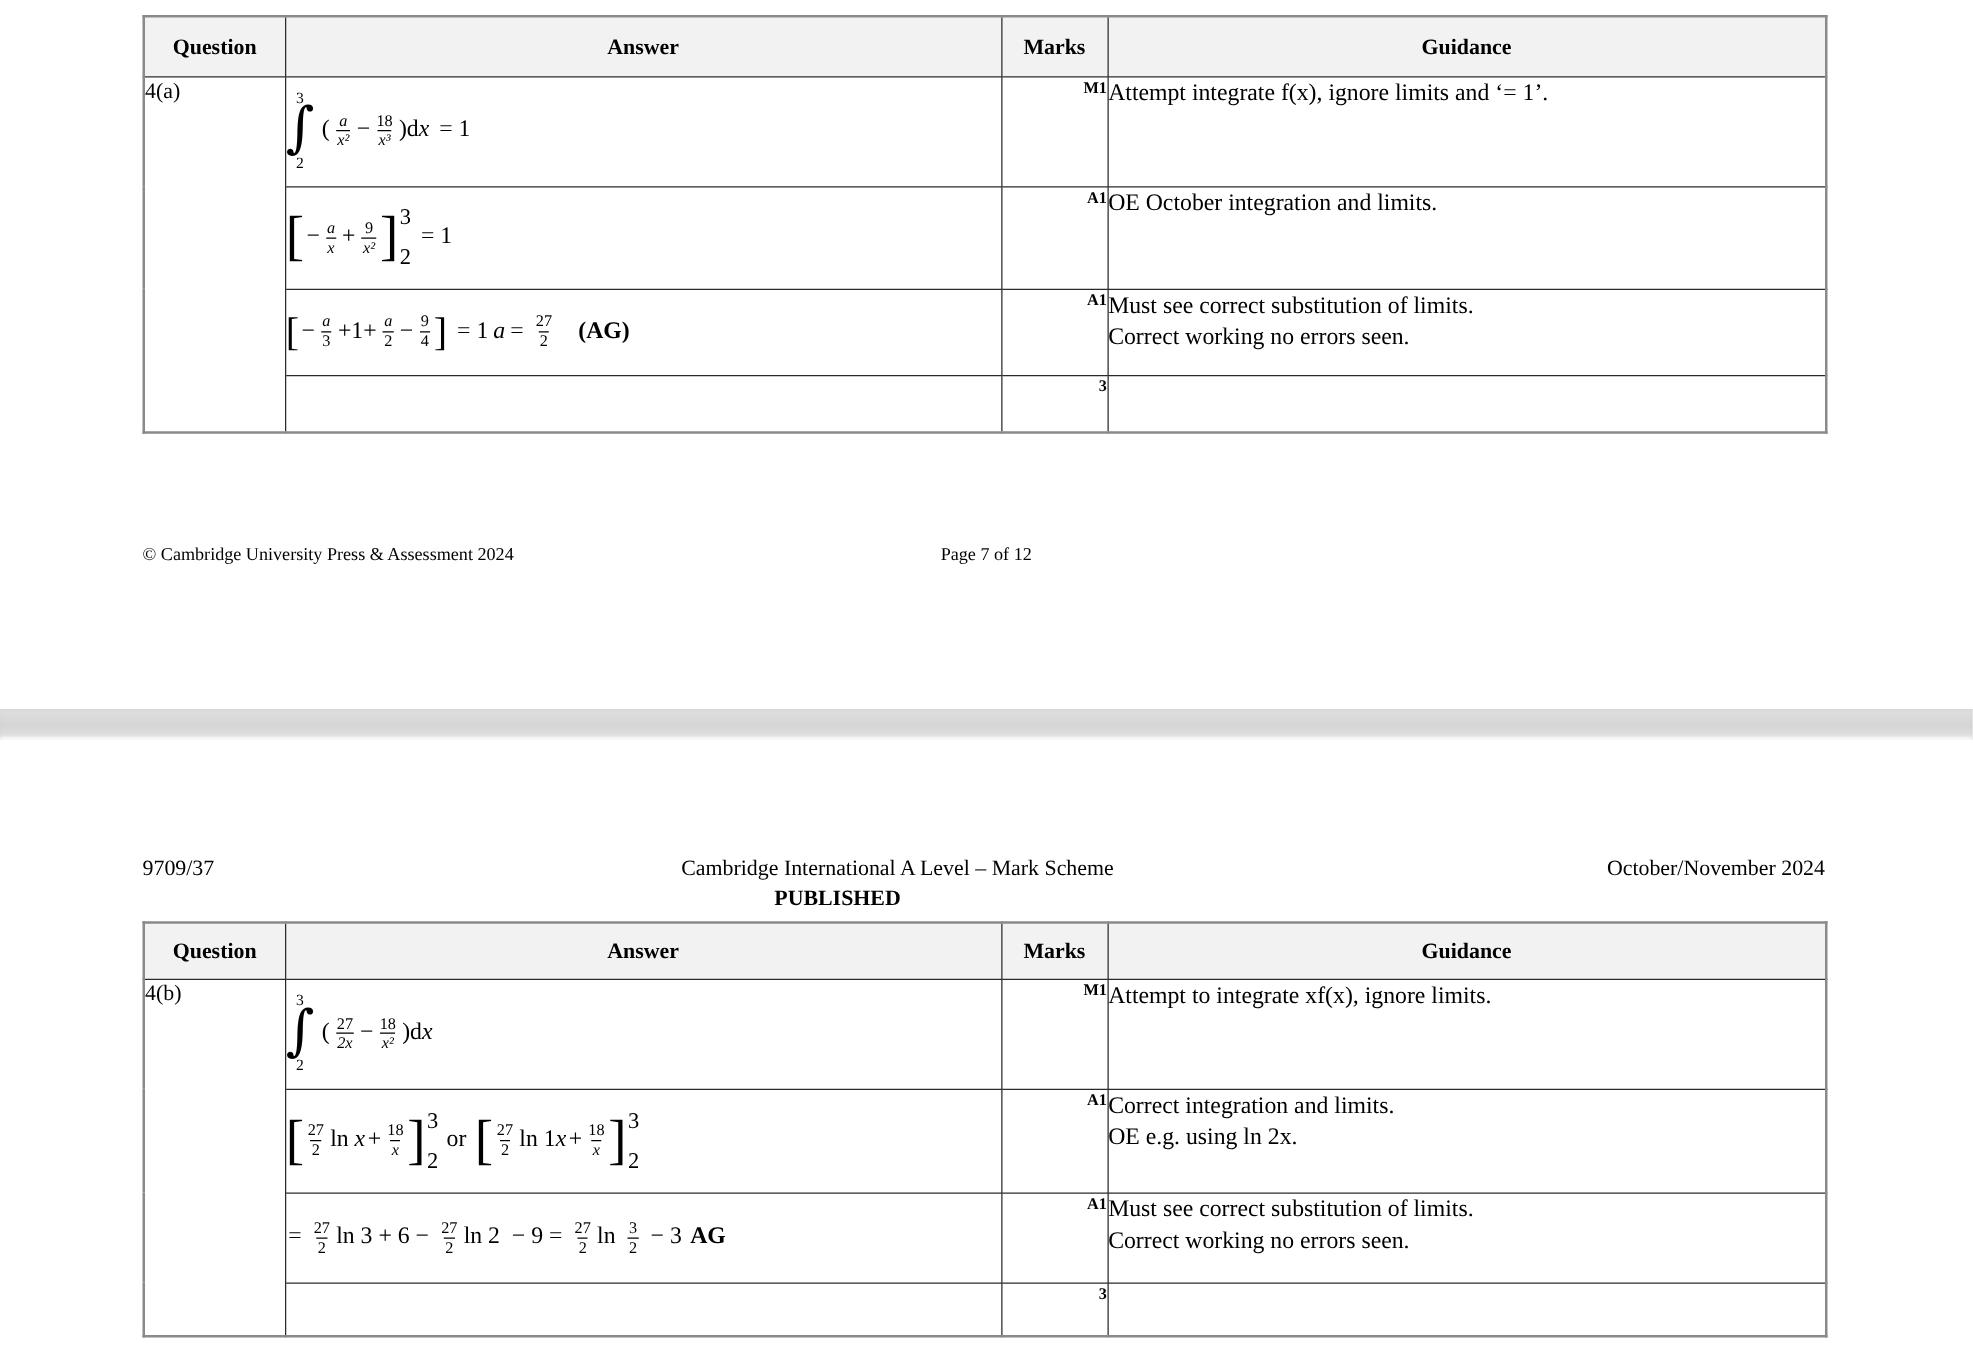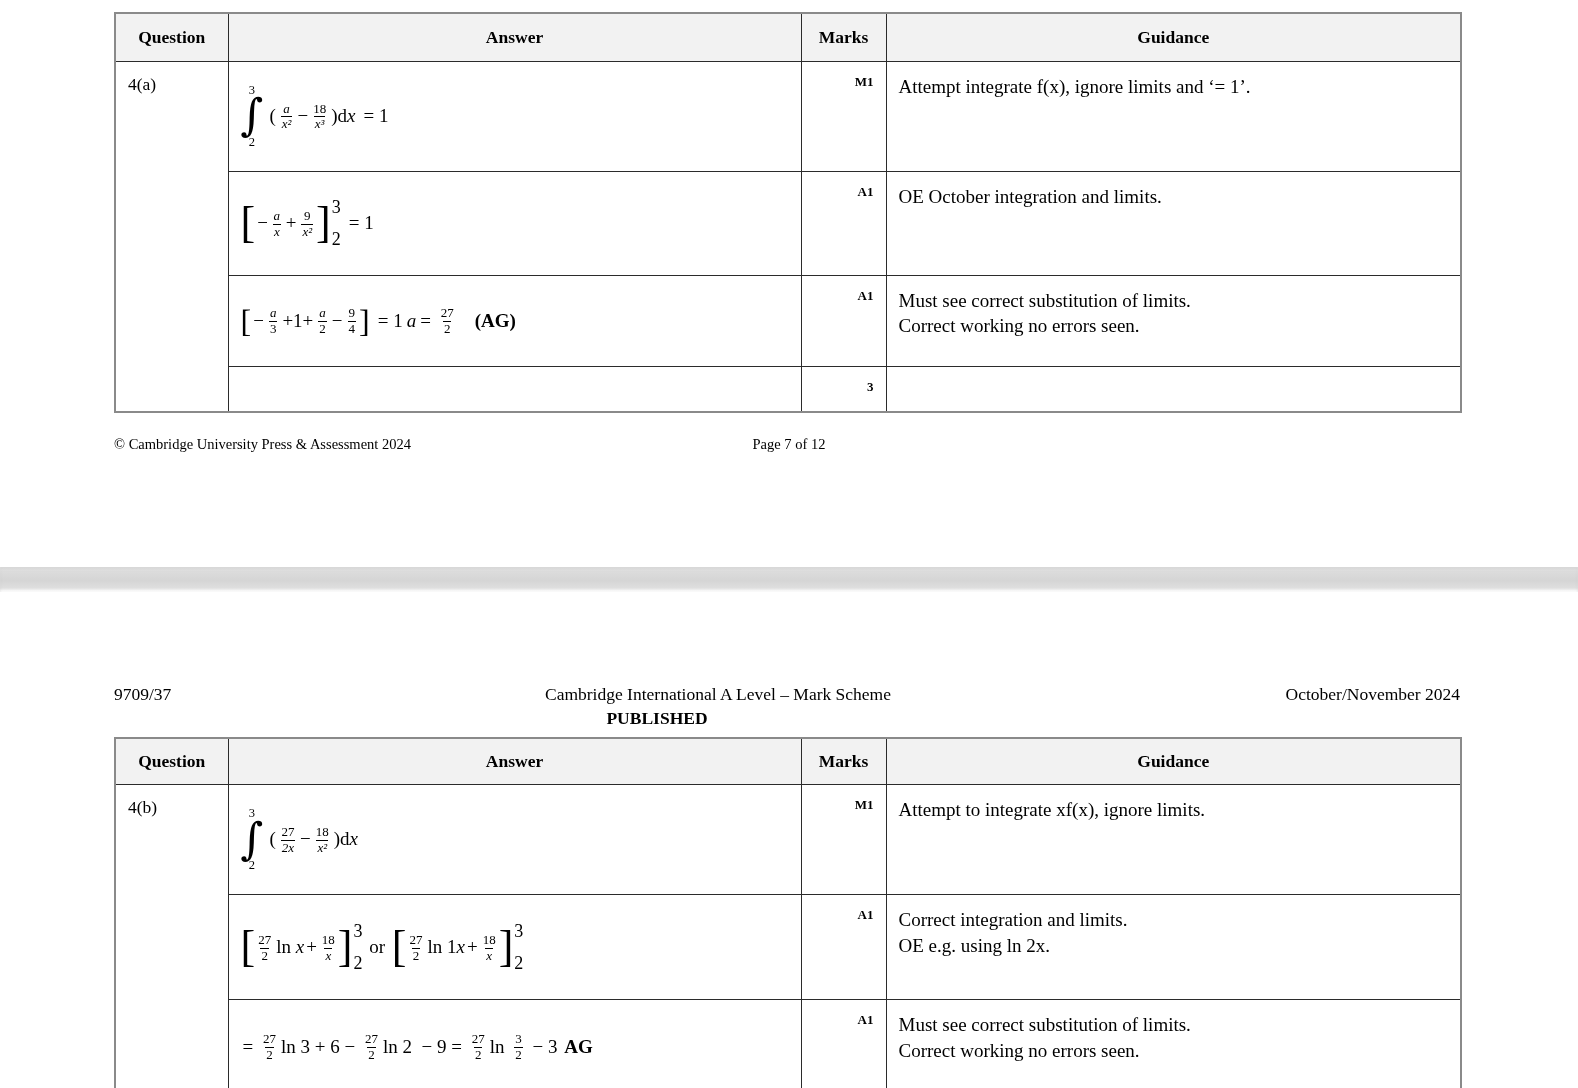--- a/index.html
+++ b/index.html
@@ -7,21 +7,21 @@
     width:1578px; height:1088px; position:relative; background:#ffffff;
     font-family:"Liberation Serif","DejaVu Serif",serif; color:#000;
     overflow:hidden;
   }
 
   
   table.mstable {
     position:absolute; left:114px; border-collapse:collapse; table-layout:fixed;
     width:1346px; background:#fff; border:2px solid #8a8a8a;
   }
-  .mstable th, .mstable td { border:1.5px solid #2b2b2b; padding:12px; vertical-align:top; }
+  .mstable th, .mstable td { border:1.5px solid #2b2b2b; padding:0; vertical-align:top; }
   .mstable th {
     background:#f2f2f2; font-weight:bold; font-size:17.5px; text-align:center;
     vertical-align:middle;
   }
   .qcell  { font-size:17.5px; padding-top:14px; }
   .mcell  { text-align:right; font-weight:bold; font-size:13px; padding:11px 13px 0 0; }
   .gcell  { font-size:19px; padding:10px 10px 0 9px; line-height:1.35; }
   .acell  { padding:0 0 0 13px; }
   .vc     { display:flex; align-items:center; }
 
@@ -47,21 +47,21 @@
   
   .footer-copy { position:absolute; left:114px; top:436px; font-size:14.5px; }
   .footer-page { position:absolute; left:0; top:436px; width:1578px; text-align:center; font-size:14.5px; }
   .page-sep {
     position:absolute; left:0; top:567px; width:1578px; height:25px;
     background:linear-gradient(to bottom,#efefef 0%,#dcdcdc 18%,#d5d5d5 55%,#dedede 82%,#f4f4f4 100%);
     box-shadow: inset 0 2px 3px rgba(0,0,0,0.10), inset 0 -2px 2px rgba(255,255,255,0.65);
   }
   .p2code  { position:absolute; left:114px; top:684px; font-size:17.5px; }
   .p2title { position:absolute; left:0; top:684px; width:1436px; text-align:center; font-size:17.5px; }
-  .p2pub   { position:absolute; left:0; top:708px; width:1314px; text-align:center; font-size:17.5px; font-weight:bold; }
+  .p2pub   { position:absolute; left:13px; top:708px; width:1314px; text-align:center; font-size:17.5px; font-weight:bold; }
   .p2date  { position:absolute; right:118px; top:684px; font-size:17.5px; }
 </style>
 </head>
 <body>
 
 <table class="mstable" style="top:12px;">
   <colgroup>
     <col style="width:113px">
       <col style="width:573px">
       <col style="width:85px">

